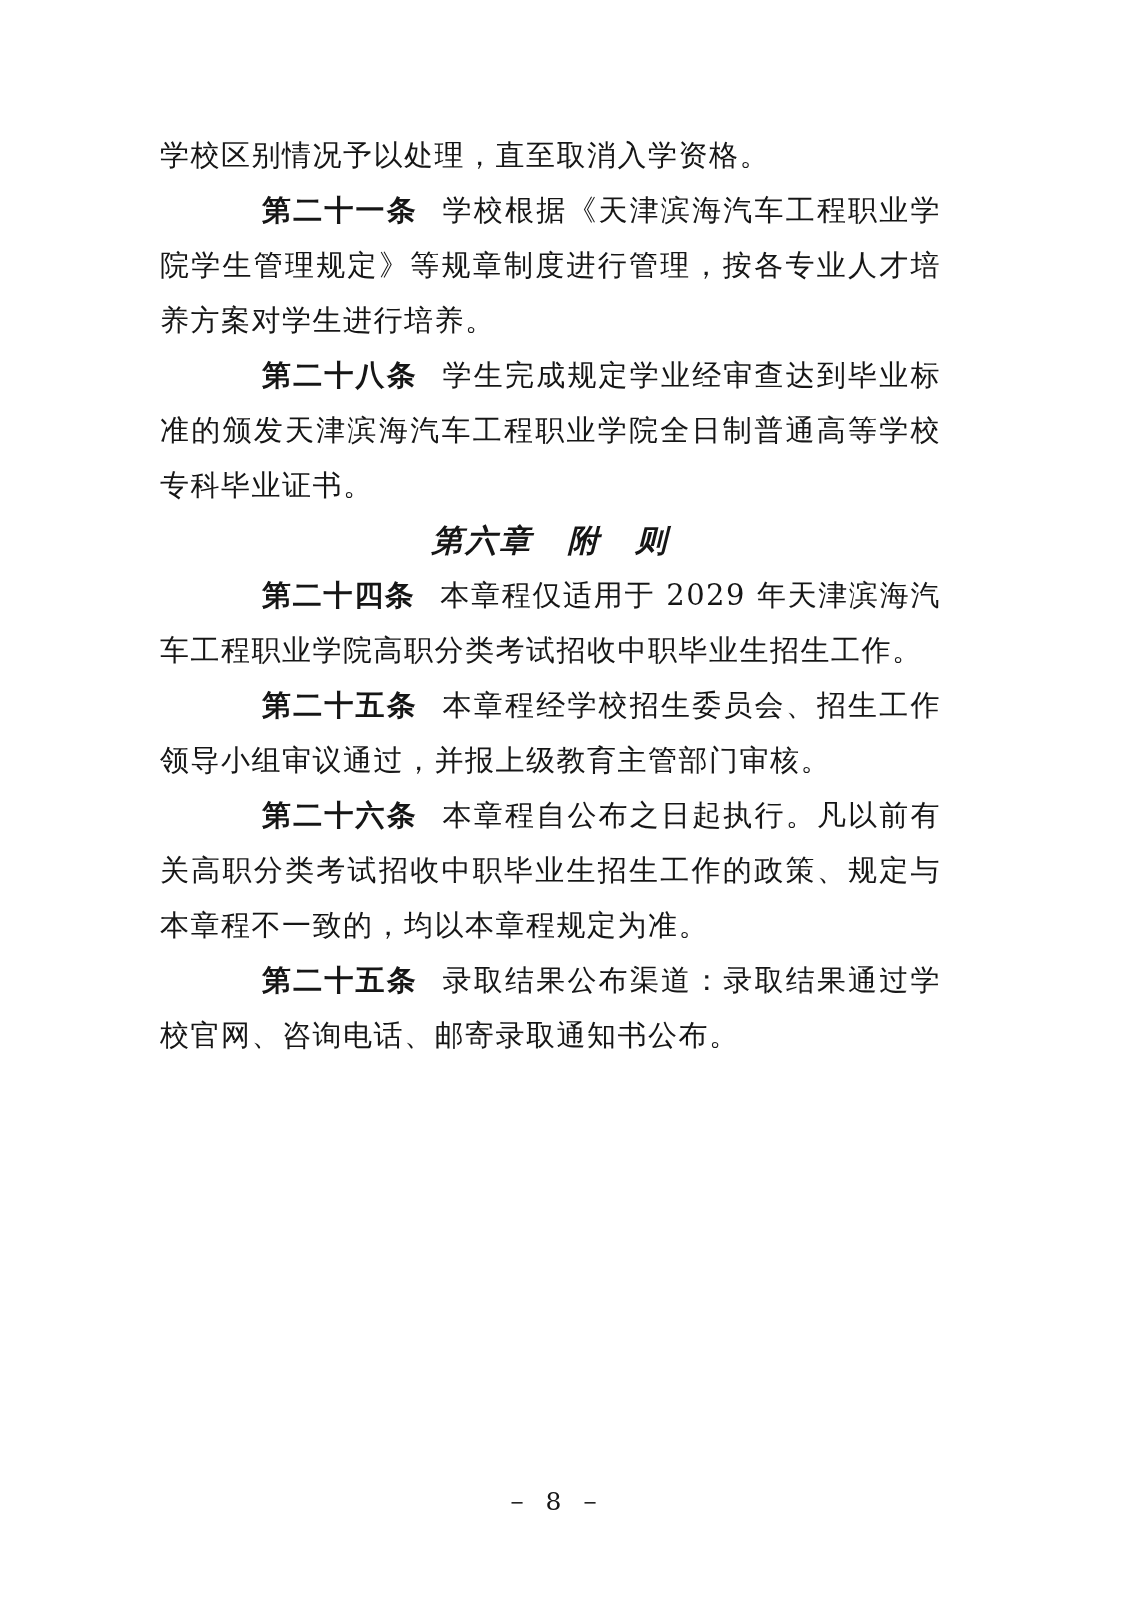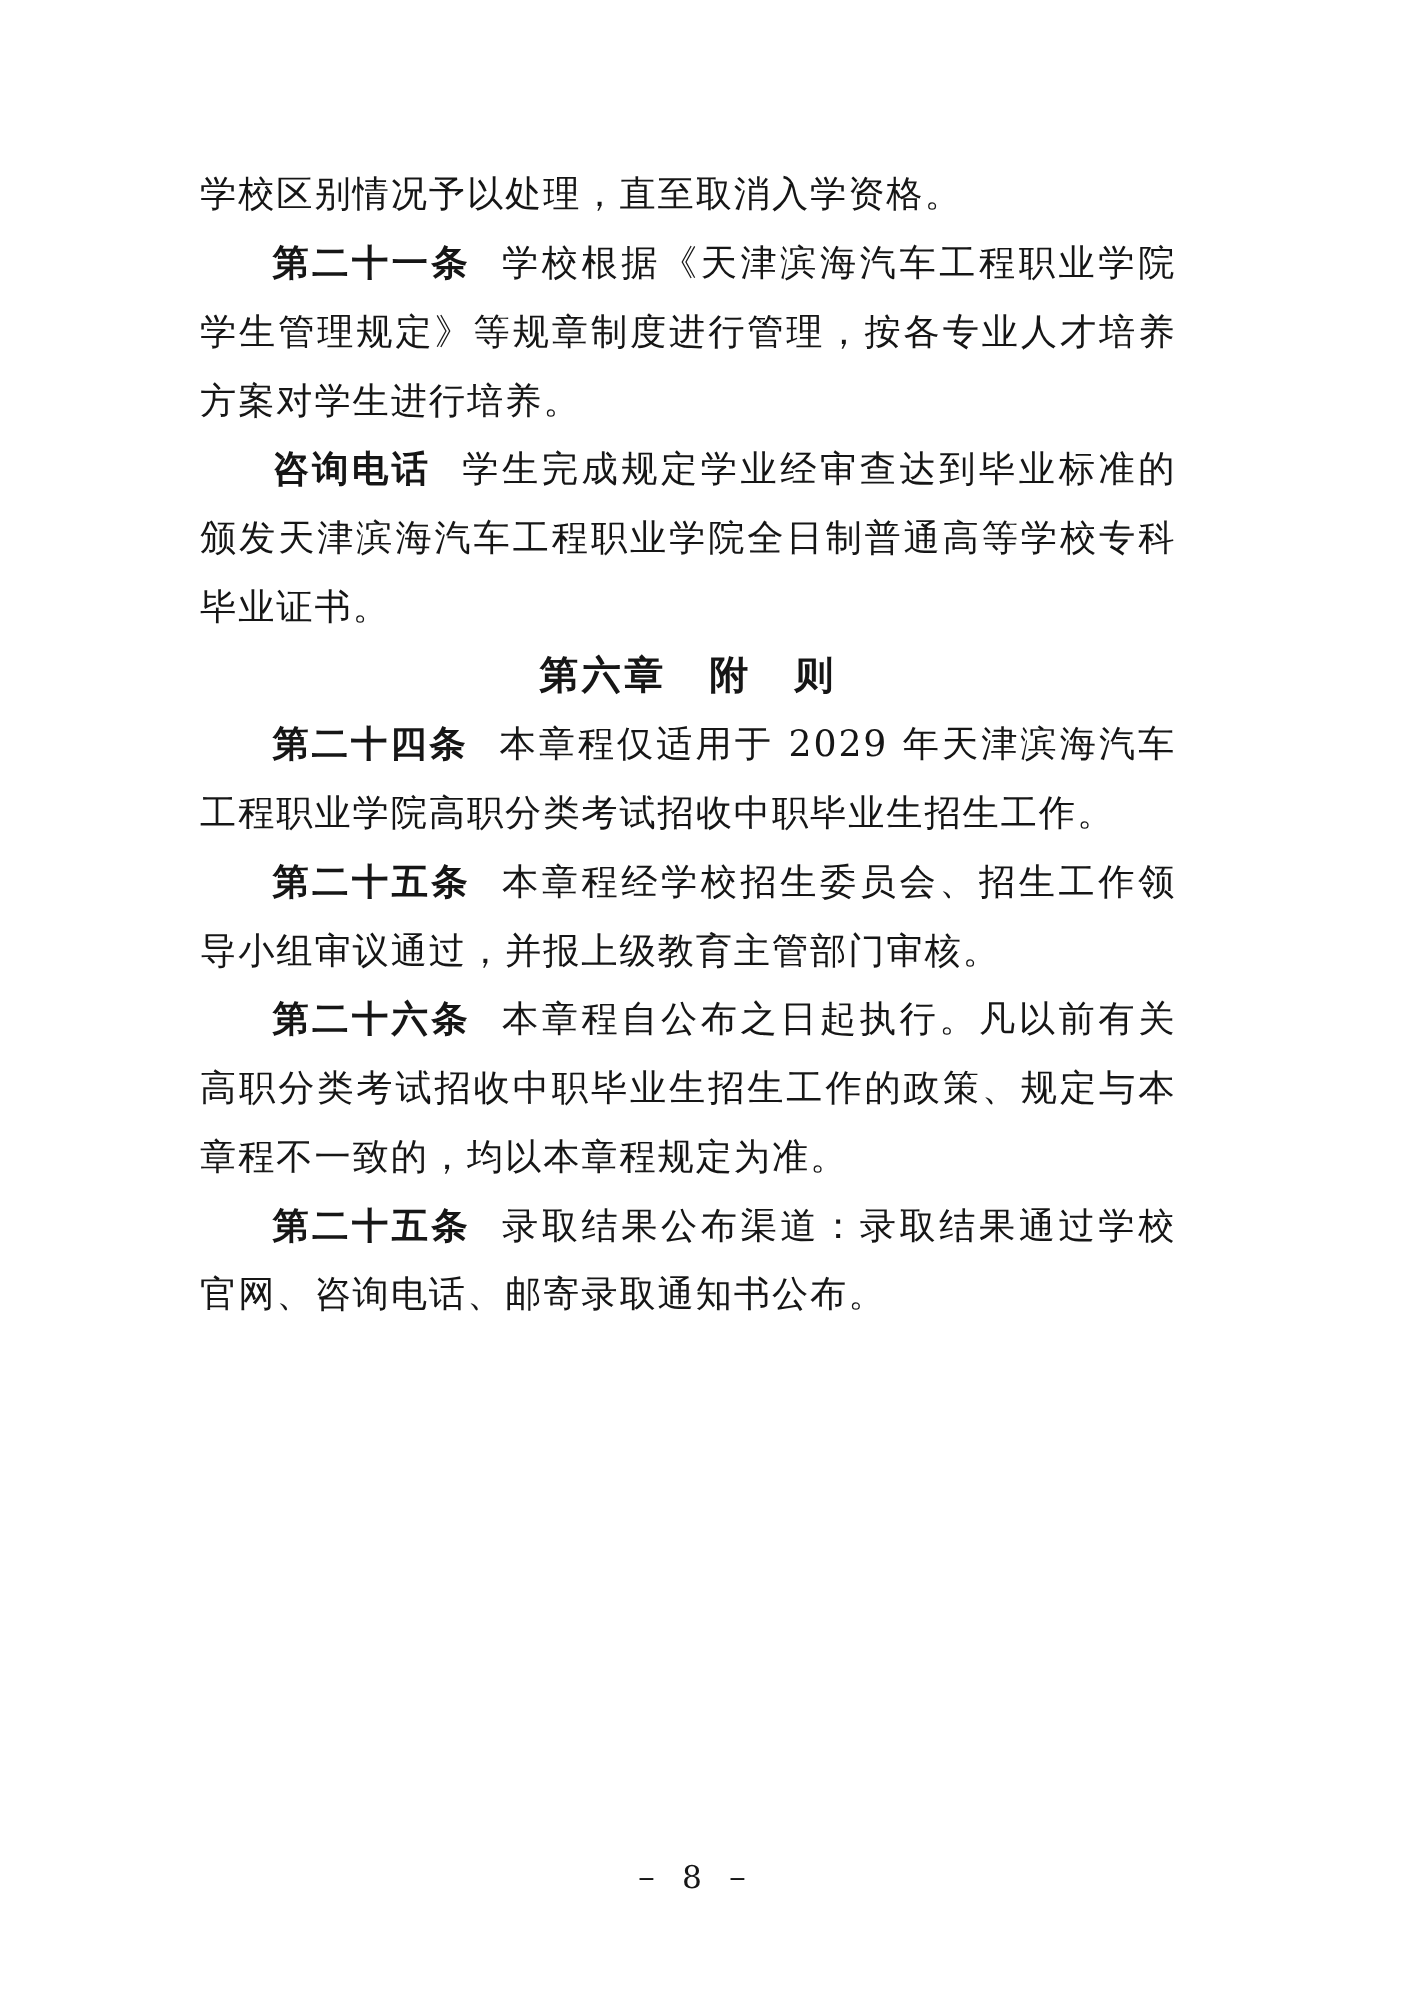--- a/index.html
+++ b/index.html
@@ -26,30 +26,32 @@
     text-justify: inter-ideograph;
     text-indent: 2em;
     letter-spacing: 1.5px;
   }
   .para.no-indent {
     text-indent: 0;
   }
   .art-num {
     font-weight: bold;
     margin-right: 0.85em;
+    margin-left: 44px;
   }
   .chapter {
     margin: 0;
     font-size: 31px;
     line-height: 55px;
     text-align: center;
     font-weight: bold;
     font-family: "DejaVu Sans", "Liberation Sans", sans-serif;
     letter-spacing: 3px;
     text-indent: 0;
+    font-style: italic;
   }
   .page-number {
     position: absolute;
     left: 0;
     bottom: 82px;
     width: 100%;
     text-align: center;
     font-size: 25px;
     letter-spacing: 4px;
     color: #161616;
@@ -61,21 +63,21 @@
 <div class="page">
 
   <p class="para no-indent">学校区别情况予以处理，直至取消入学资格。</p>
 
   <p class="para">
     <span class="art-num">第二十一条</span><span>学校根据《天津滨海汽车工程职业学院学生管理规定》等规章制度进行管理，按各专业人才培养方案对学生进行培养。</span>
   </p>
 
 
   <p class="para">
-    <span class="art-num">咨询电话</span><span>学生完成规定学业经审查达到毕业标准的颁发天津滨海汽车工程职业学院全日制普通高等学校专科毕业证书。</span>
+    <span class="art-num">第二十八条</span><span>学生完成规定学业经审查达到毕业标准的颁发天津滨海汽车工程职业学院全日制普通高等学校专科毕业证书。</span>
   </p>
 
   <h2 class="chapter">第六章　附　则</h2>
 
   <p class="para">
     <span class="art-num">第二十四条</span><span>本章程仅适用于 2029 年天津滨海汽车工程职业学院高职分类考试招收中职毕业生招生工作。</span>
   </p>
 
   <p class="para">
     <span class="art-num">第二十五条</span><span>本章程经学校招生委员会、招生工作领导小组审议通过，并报上级教育主管部门审核。</span>

